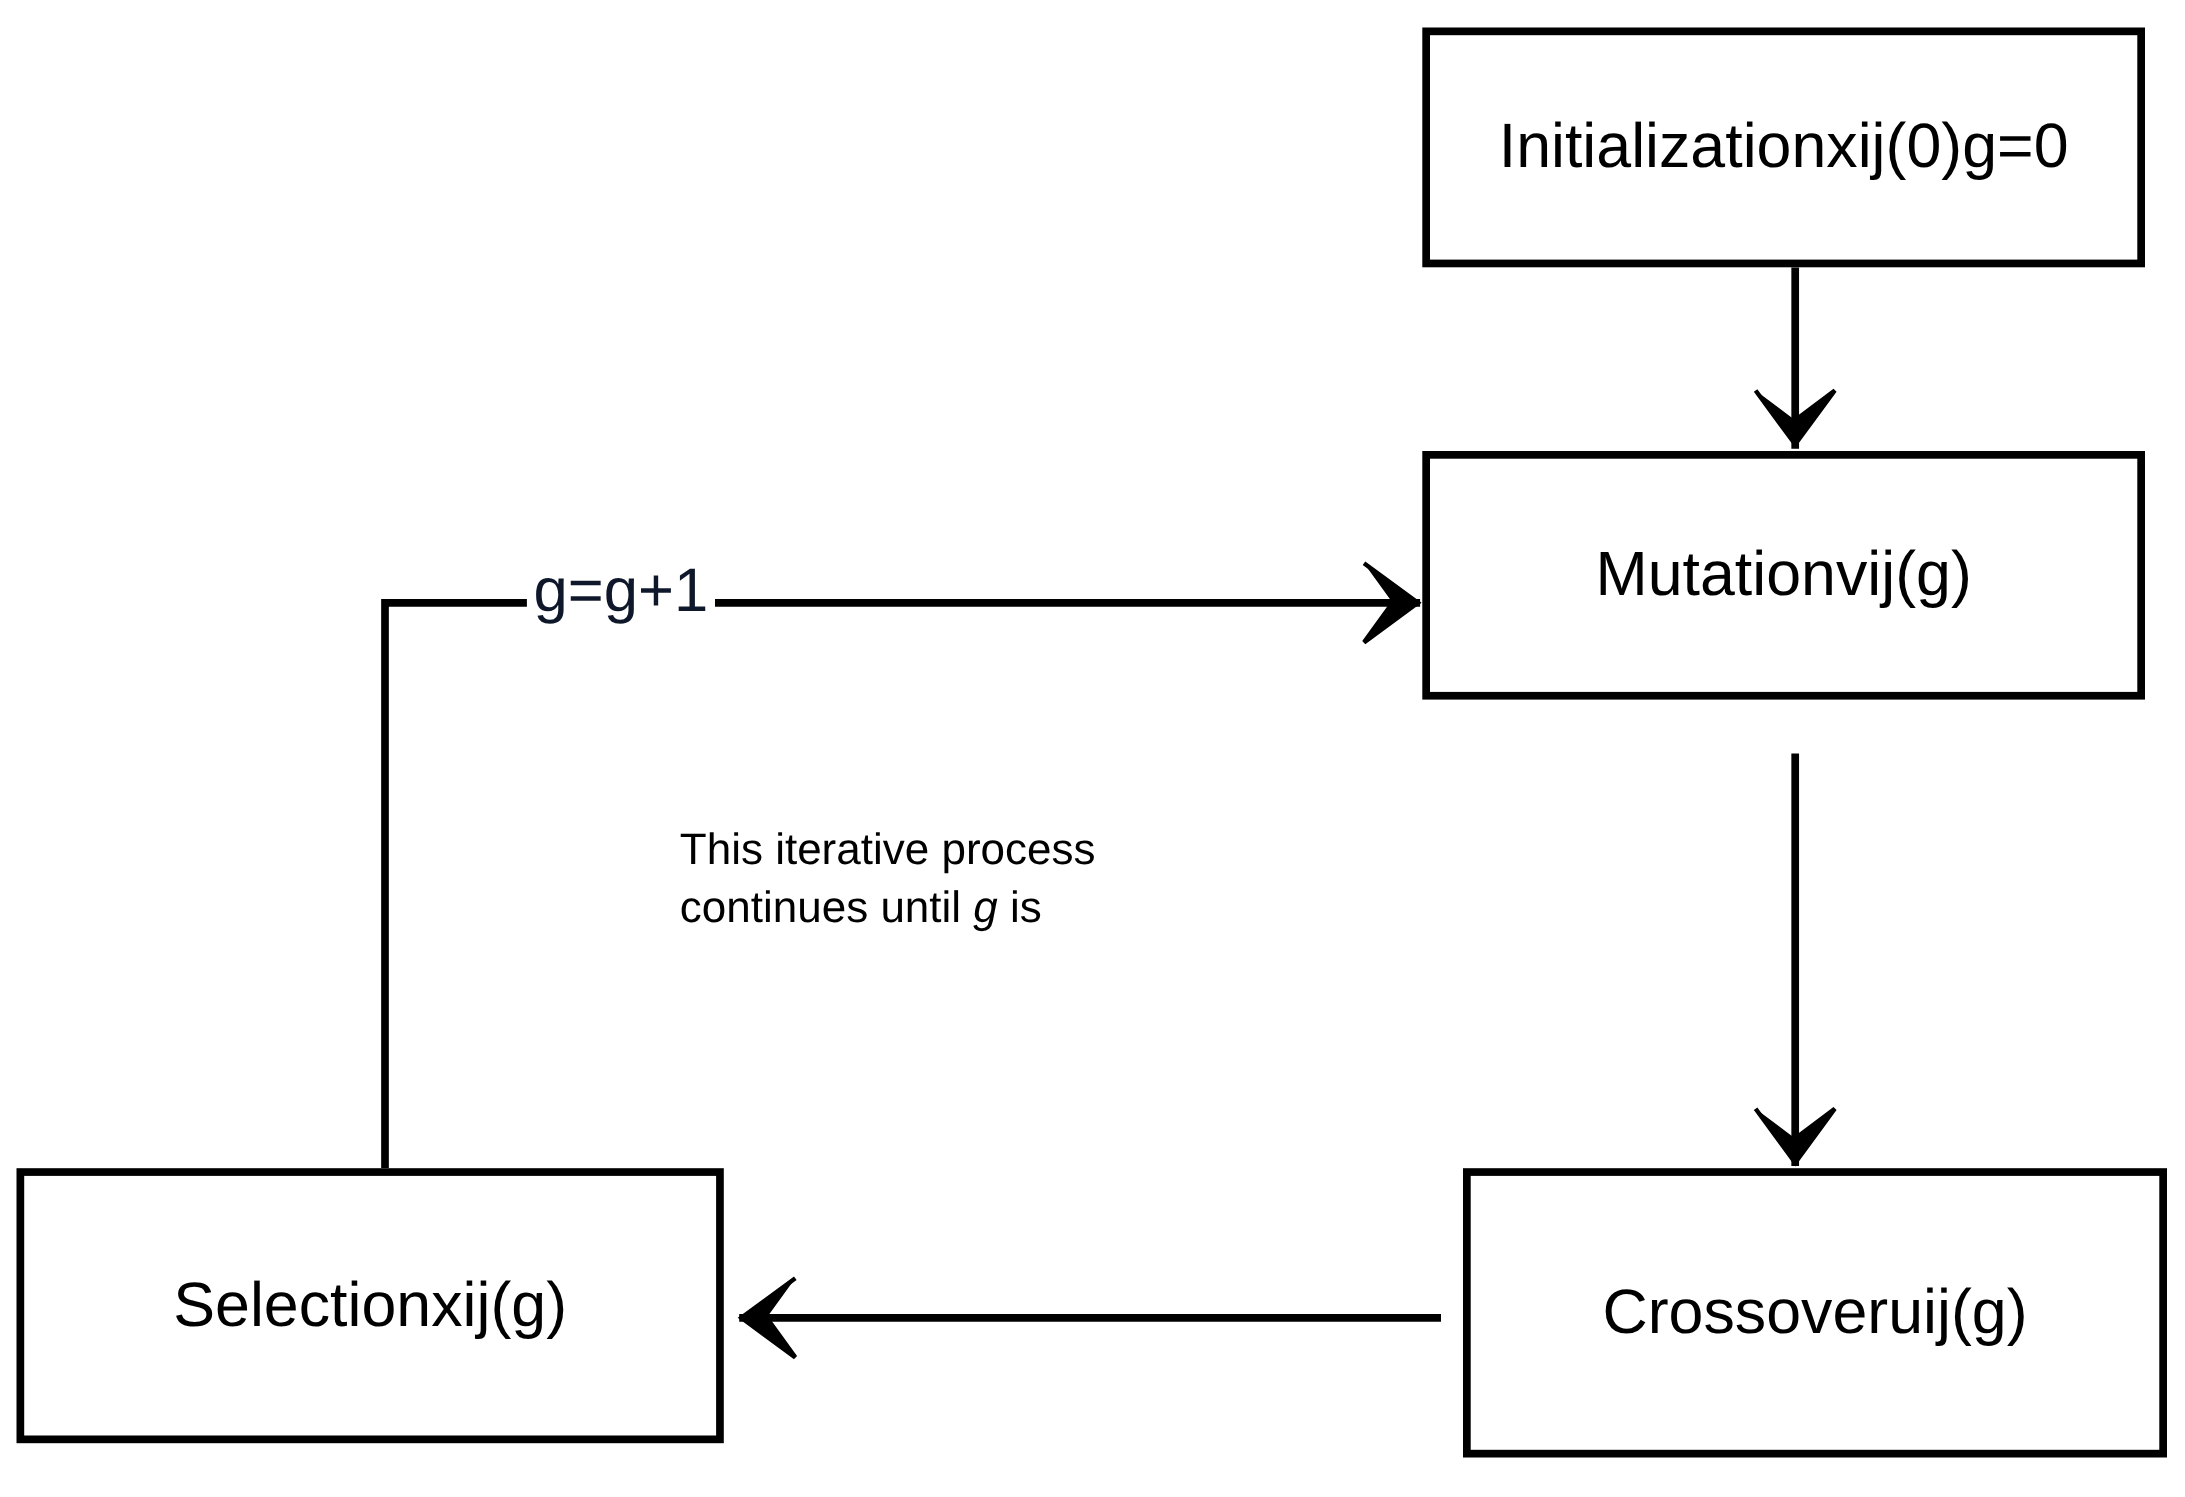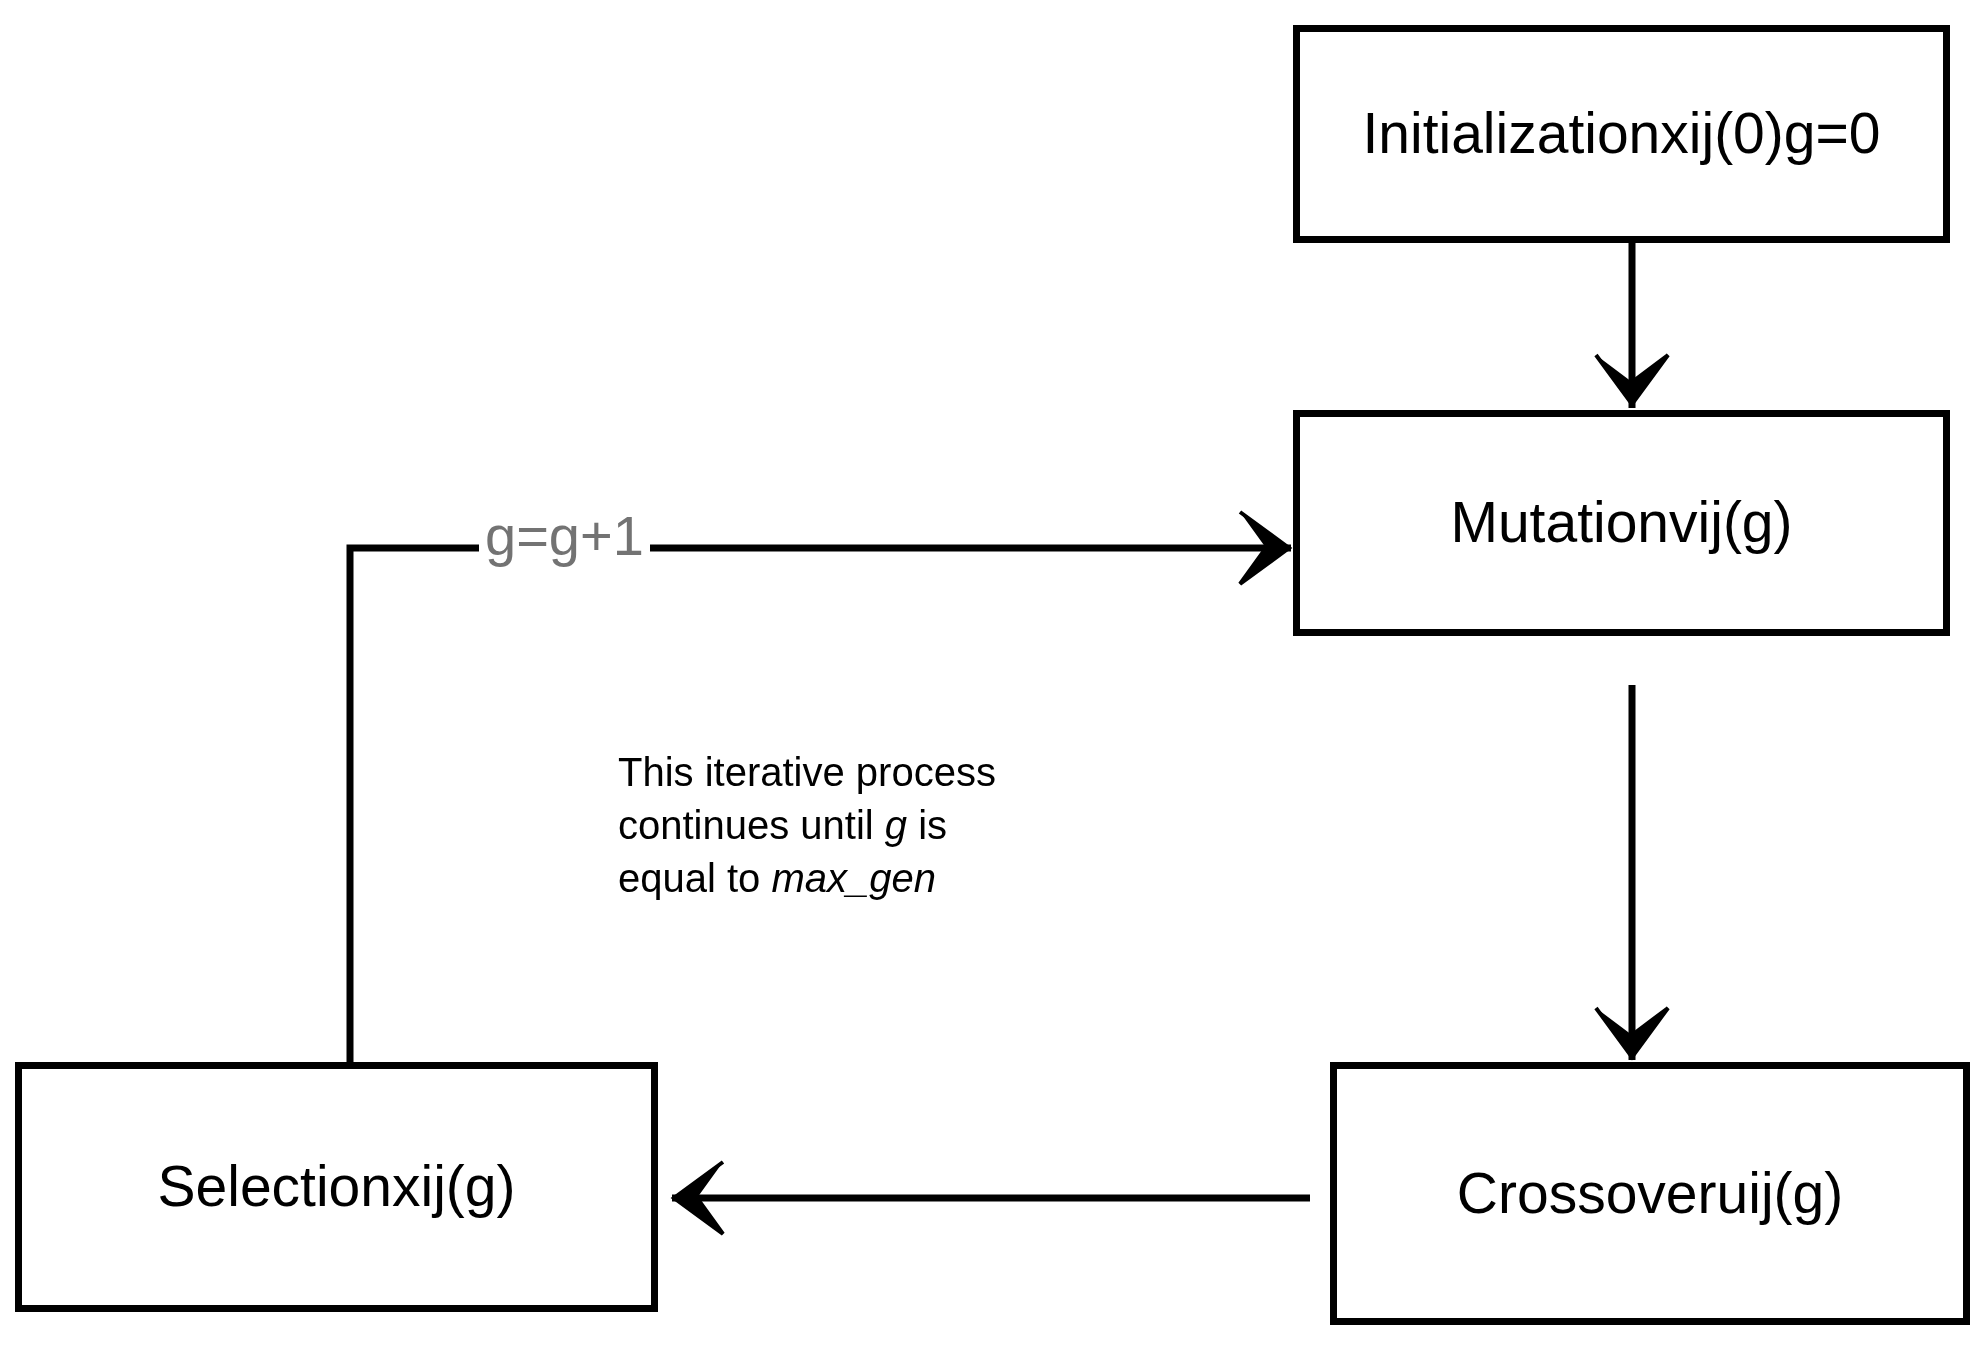--- a/index.html
+++ b/index.html
@@ -61,21 +61,21 @@
     height: 1361px;
     z-index: 1;
   }
 
   #loop-label {
     position: absolute;
     left: 479px;
     top: 508px;
     font-size: 56px;
     line-height: 1;
-    color: #737373;
+    color: #0f172a;
     background: #ffffff;
     padding: 0 6px;
     white-space: nowrap;
     z-index: 4;
   }
 </style>
 </head>
 <body>
 
 <div id="canvas">
@@ -122,16 +122,15 @@
   </div>
 
   <div class="node" id="node-selection">
     <div class="line">Selection</div>
     <div class="line">xij(g)</div>
   </div>
 
   <div id="note">
     <div><span>This iterative process</span></div>
     <div><span>continues until </span><i>g</i><span> is</span></div>
-    <div><span>equal to </span><i>max_gen</i></div>
   </div>
 
 </div>
 
 </body></html>

